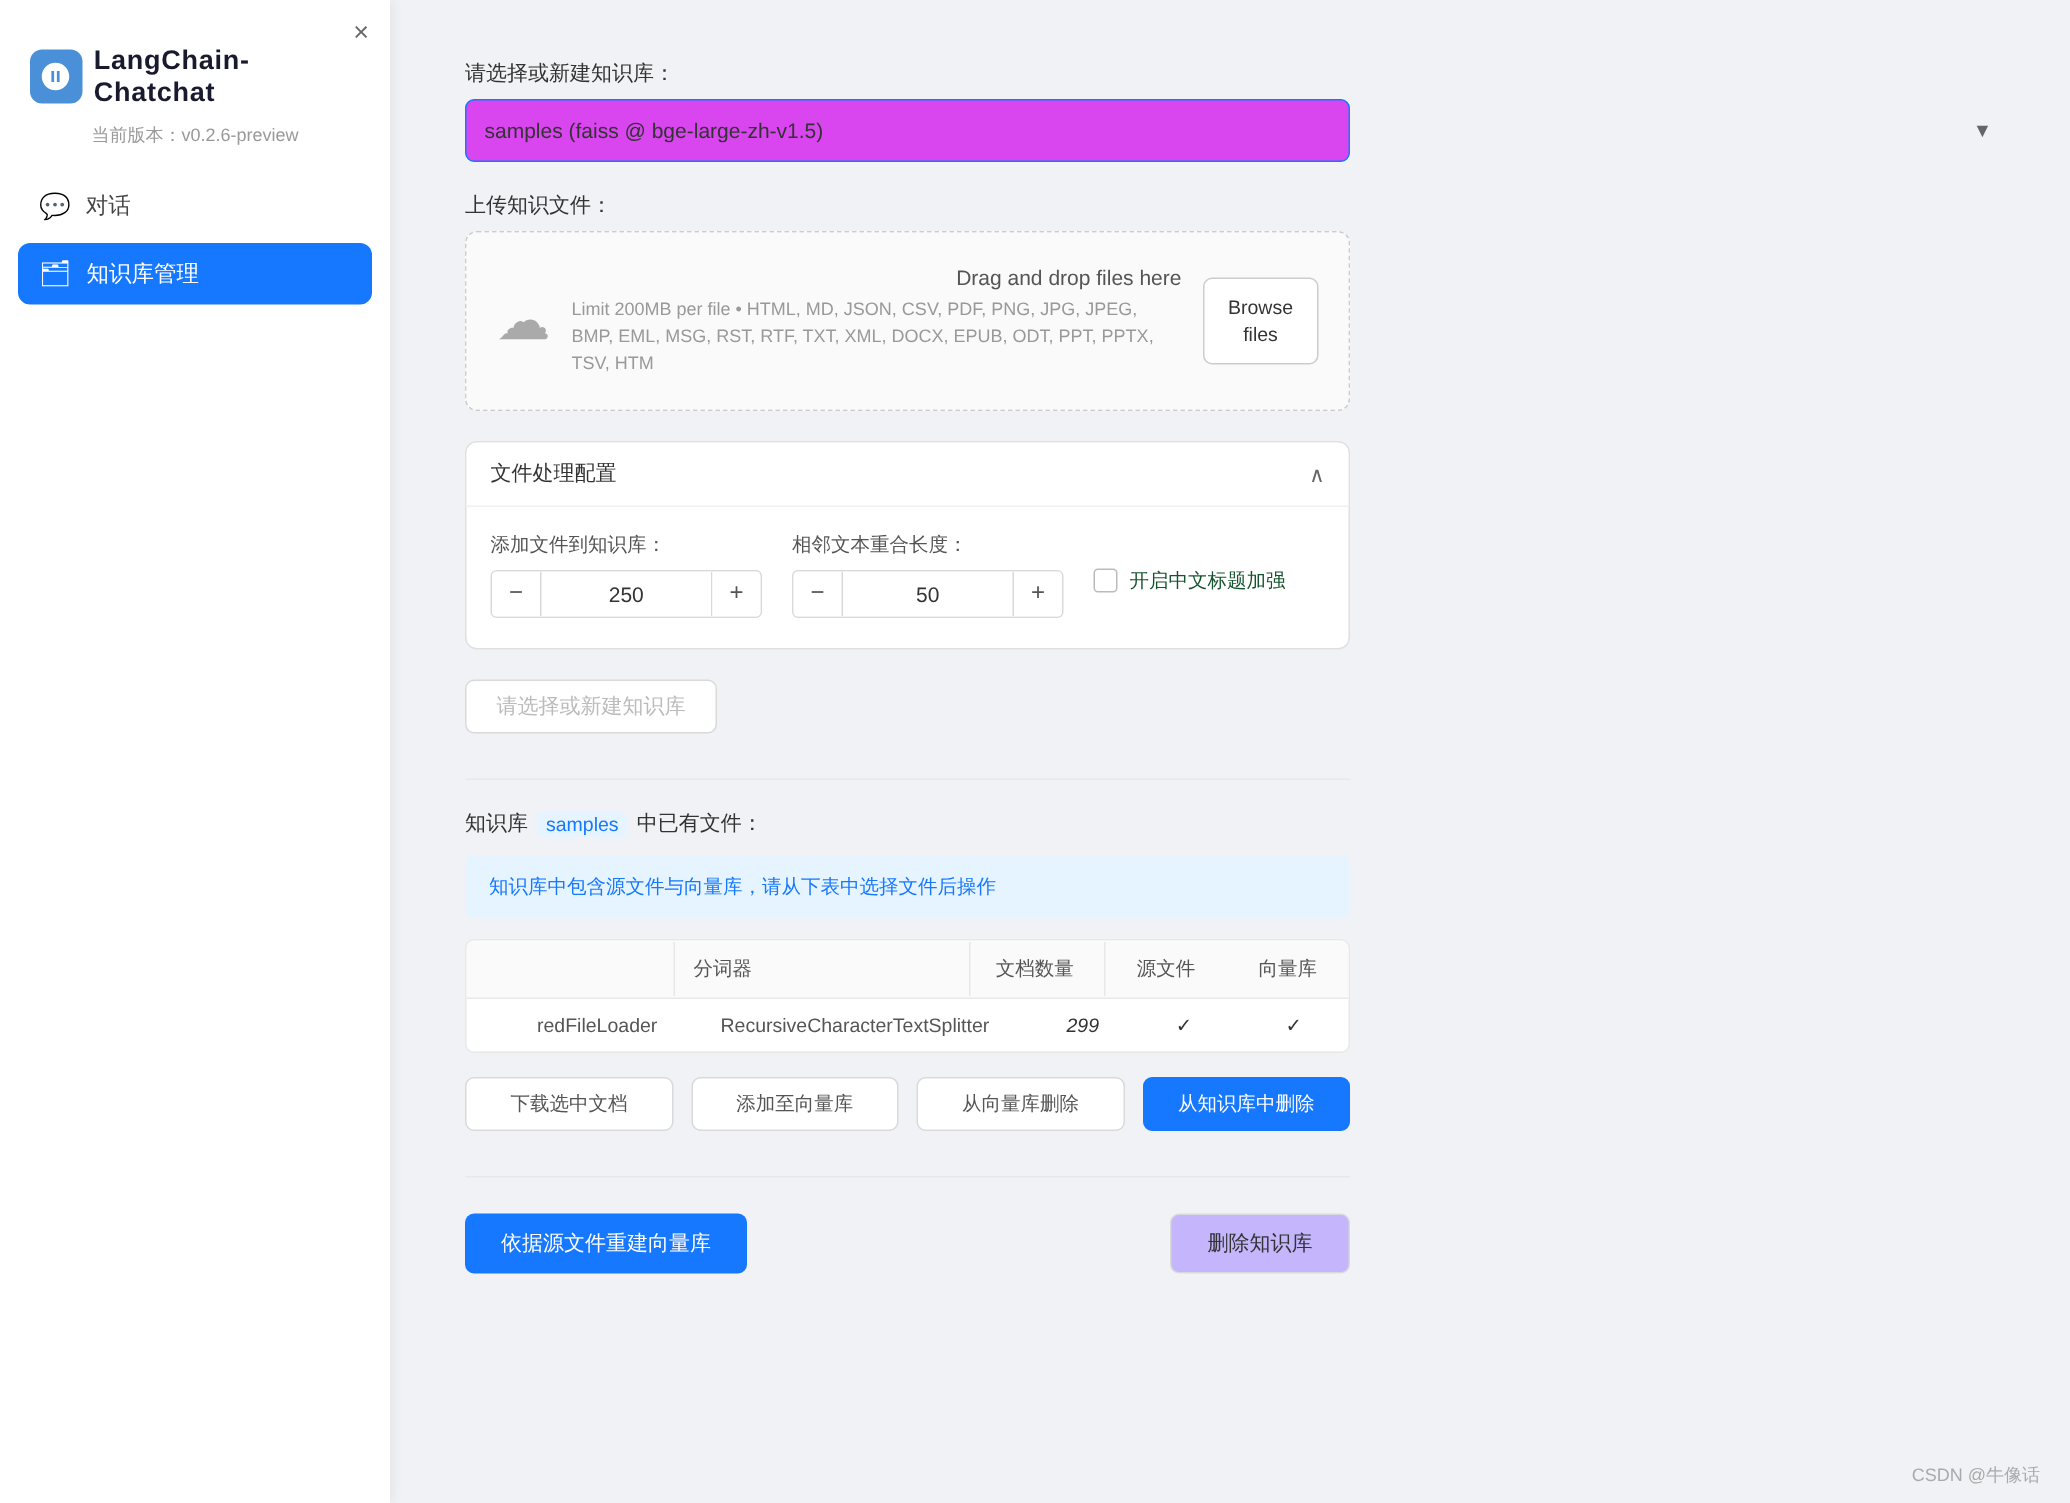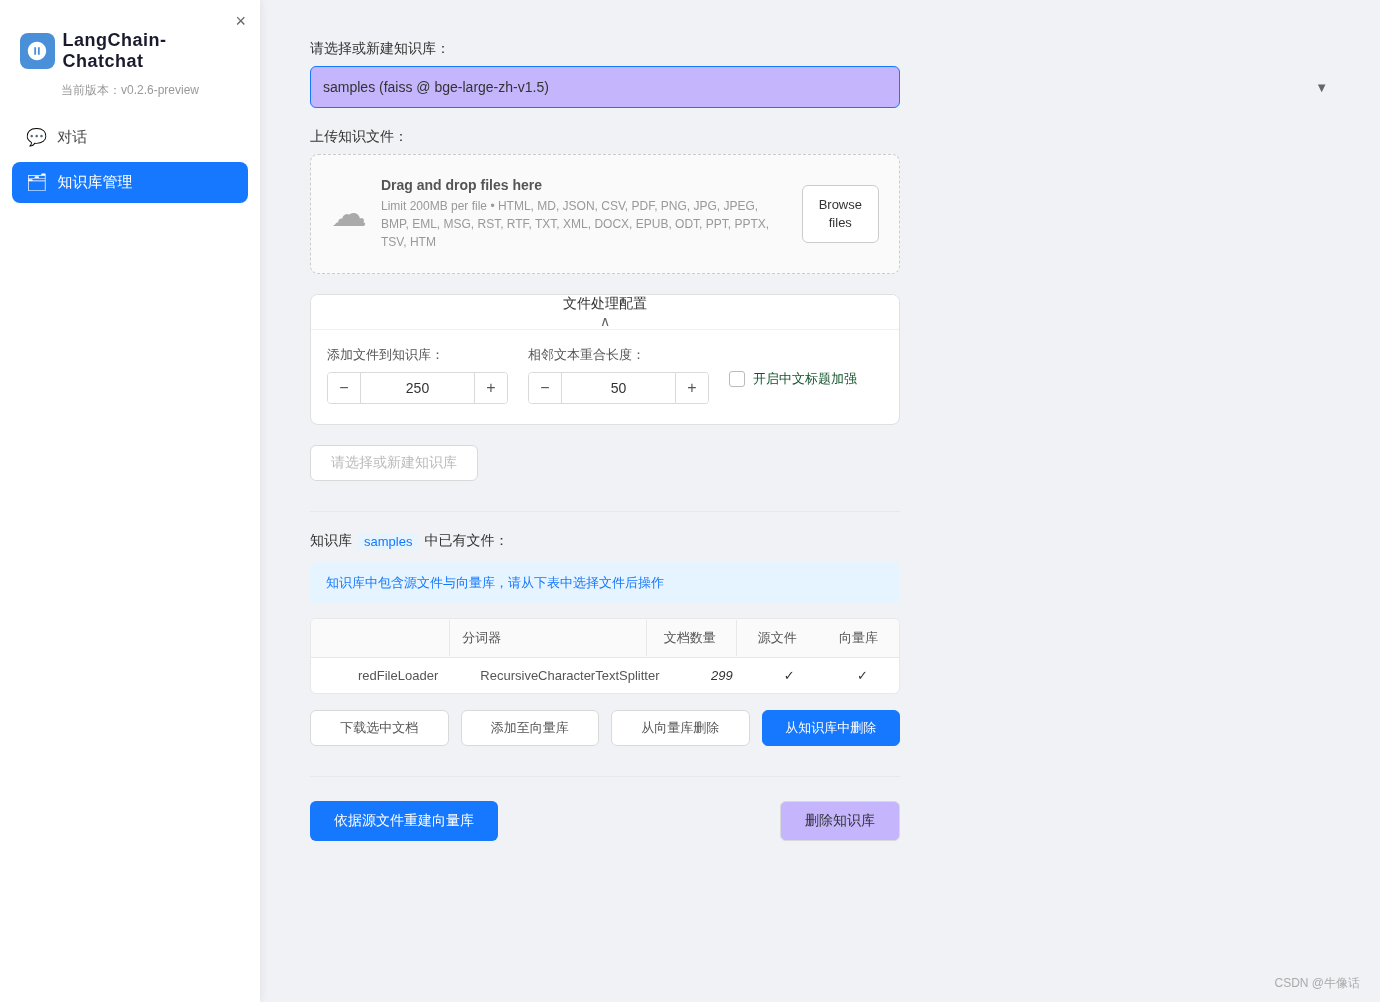--- a/index.html
+++ b/index.html
@@ -101,21 +101,21 @@
     }
     .select-wrapper {
       position: relative;
       margin-bottom: 20px;
     }
     .select-kb {
       width: 590px;
       height: 42px;
       border: 1.5px solid #1677ff;
       border-radius: 6px;
-      background: #c4b5fd;
+      background: #d946ef;
       font-size: 14px;
       color: #333;
       padding: 0 36px 0 12px;
       appearance: none;
       cursor: pointer;
       outline: none;
     }
     .select-arrow {
       position: absolute;
       right: 12px;
@@ -144,22 +144,23 @@
       margin-bottom: 20px;
     }
     .upload-cloud-icon {
       font-size: 36px;
       color: #aaa;
     }
     .upload-text-block { flex: 1; }
     .upload-drag-text {
       font-size: 14px;
       color: #555;
-      font-weight: 700;
+      font-weight: 400;
       margin-bottom: 4px;
+      text-align: right;
     }
     .upload-limit-text {
       font-size: 12px;
       color: #999;
       line-height: 1.5;
     }
     .browse-btn {
       background: #fff;
       border: 1.5px solid #ccc;
       border-radius: 6px;
@@ -178,25 +179,24 @@
       border: 1px solid #e0e0e0;
       border-radius: 8px;
       background: #fff;
       margin-bottom: 20px;
       overflow: hidden;
     }
     .config-header {
       display: flex;
       align-items: center;
       justify-content: space-between;
-      padding: 0 16px;
+      padding: 12px 16px;
       background: #fff;
       border-bottom: 1px solid #f0f0f0;
       cursor: pointer;
-      flex-direction: column;
     }
     .config-header-title {
       font-size: 14px;
       color: #333;
       font-weight: 500;
     }
     .config-chevron { color: #666; font-size: 14px; }
     .config-body {
       padding: 16px 16px 20px 16px;
     }

